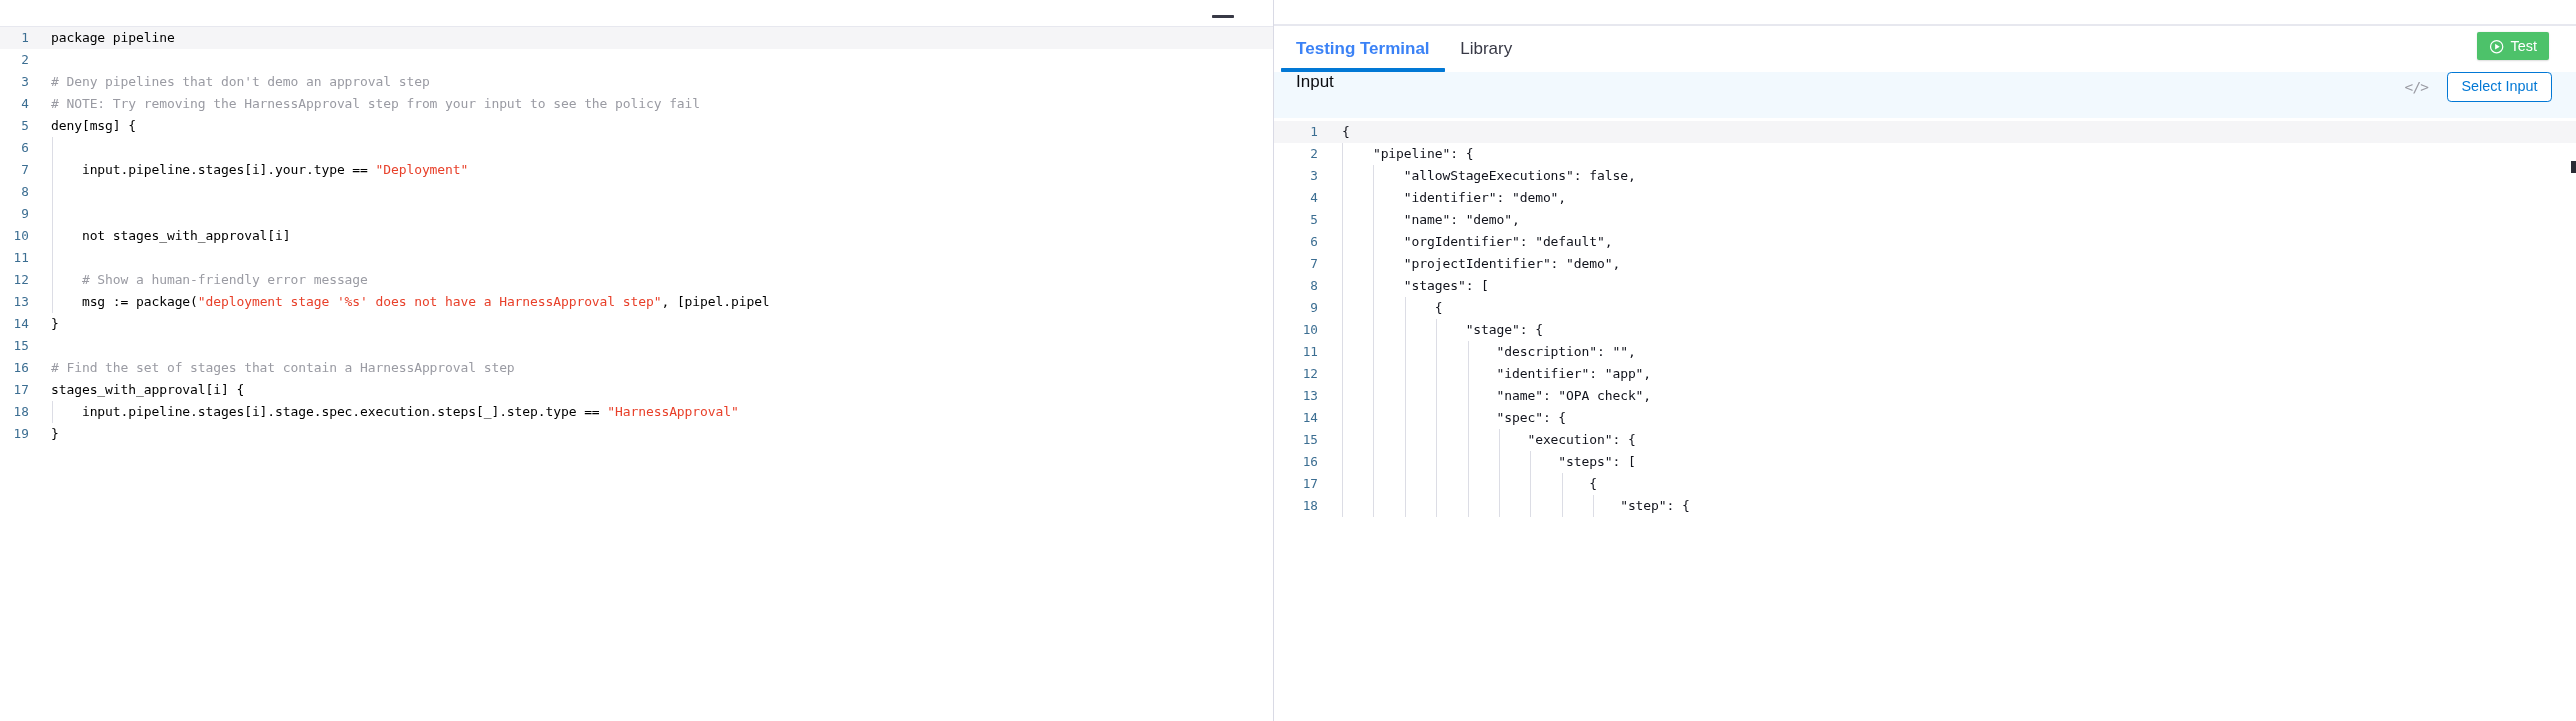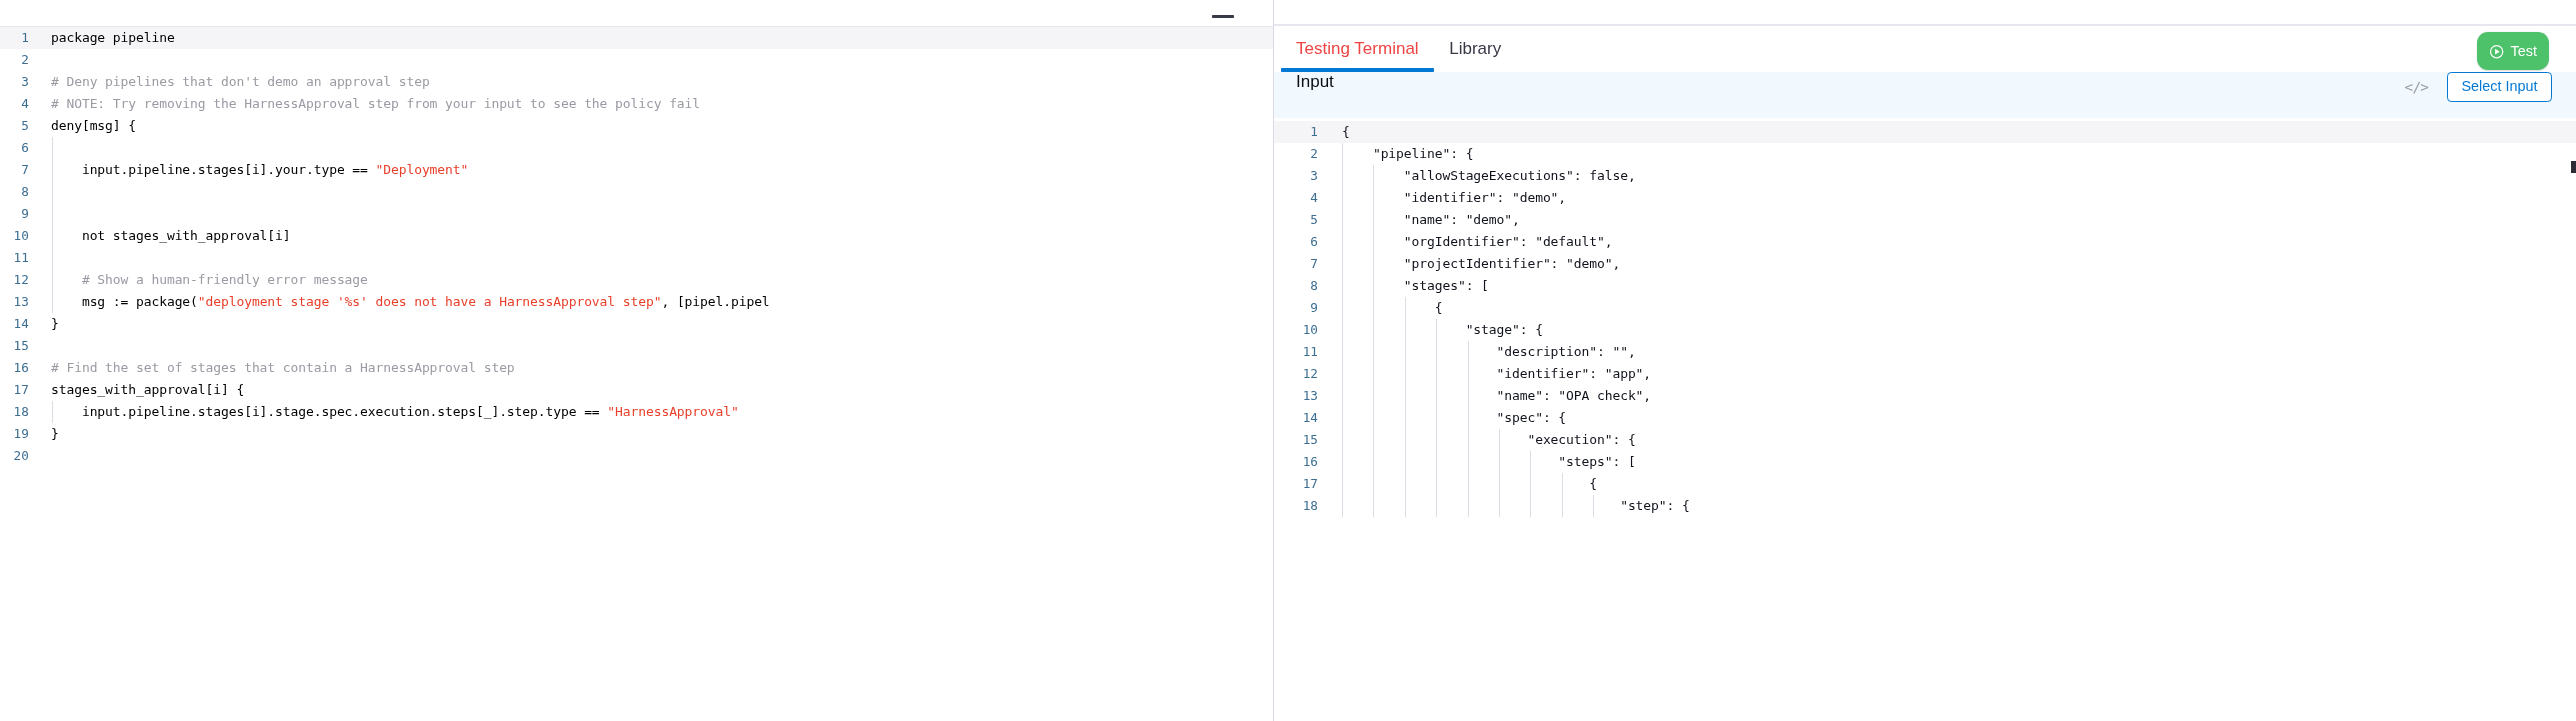--- a/index.html
+++ b/index.html
@@ -88,30 +88,30 @@
     height:46px;position:relative;
     padding-left:6.8px;
     border-bottom:none;
   }
   .tab{
     font-size:17px;color:#383946;
     padding:0 15.3px;height:46px;line-height:46px;
     position:relative;cursor:pointer;
     font-family:"Liberation Sans", sans-serif;
   }
-  .tab.active{font-weight:normal;color:#ef4444;}
+  .tab.active{font-weight:bold;color:#3b82f6;}
   .tab.active:after{
     content:"";position:absolute;left:0;right:0;bottom:0;height:4.2px;
     background:#0278d5;border-radius:0.8px;
   }
   .test-btn{
     position:absolute;right:27px;top:6.8px;
-    height:38px;display:flex;align-items:center;gap:6px;
+    height:28px;display:flex;align-items:center;gap:6px;
     background:#4dc26a;color:#ffffff;
-    border-radius:11px;padding:0 12px;
+    border-radius:2px;padding:0 12px;
     font-size:14.4px;cursor:pointer;
     box-shadow:0 0.8px 1.7px rgba(0,0,0,.14);
   }
   .play-ico{width:15.3px;height:15.3px;display:inline-block;position:relative;}
   .play-ico svg{display:block;}
 
   .input-bar{
     height:46px;background:#f2f9fe;
     display:flex;align-items:flex-start;
     padding:0 24px 0 22px;
@@ -245,24 +245,20 @@
             <span class="code-txt"><span class="kw">stages_with_approval[i] {</span></span>
           </div>
           <div class="code-row">
             <span class="ln">18</span>
             <span class="indent-guide"></span>
             <span class="code-txt"><span class="kw">    input.pipeline.stages[i].stage.spec.execution.steps[_].step.type == </span><span class="str">"HarnessApproval"</span></span>
           </div>
           <div class="code-row">
             <span class="ln">19</span>
             <span class="code-txt"><span class="kw">}</span></span>
-          </div>
-          <div class="code-row">
-            <span class="ln">20</span>
-            <span class="code-txt"></span>
           </div>
         </div>
     </div>
   </div>
 
   <div class="right-pane">
     <div class="tabs-bar"></div>
     <div class="tabs-rule"></div>
     <div class="tabs-row">
       <div class="tab active">

